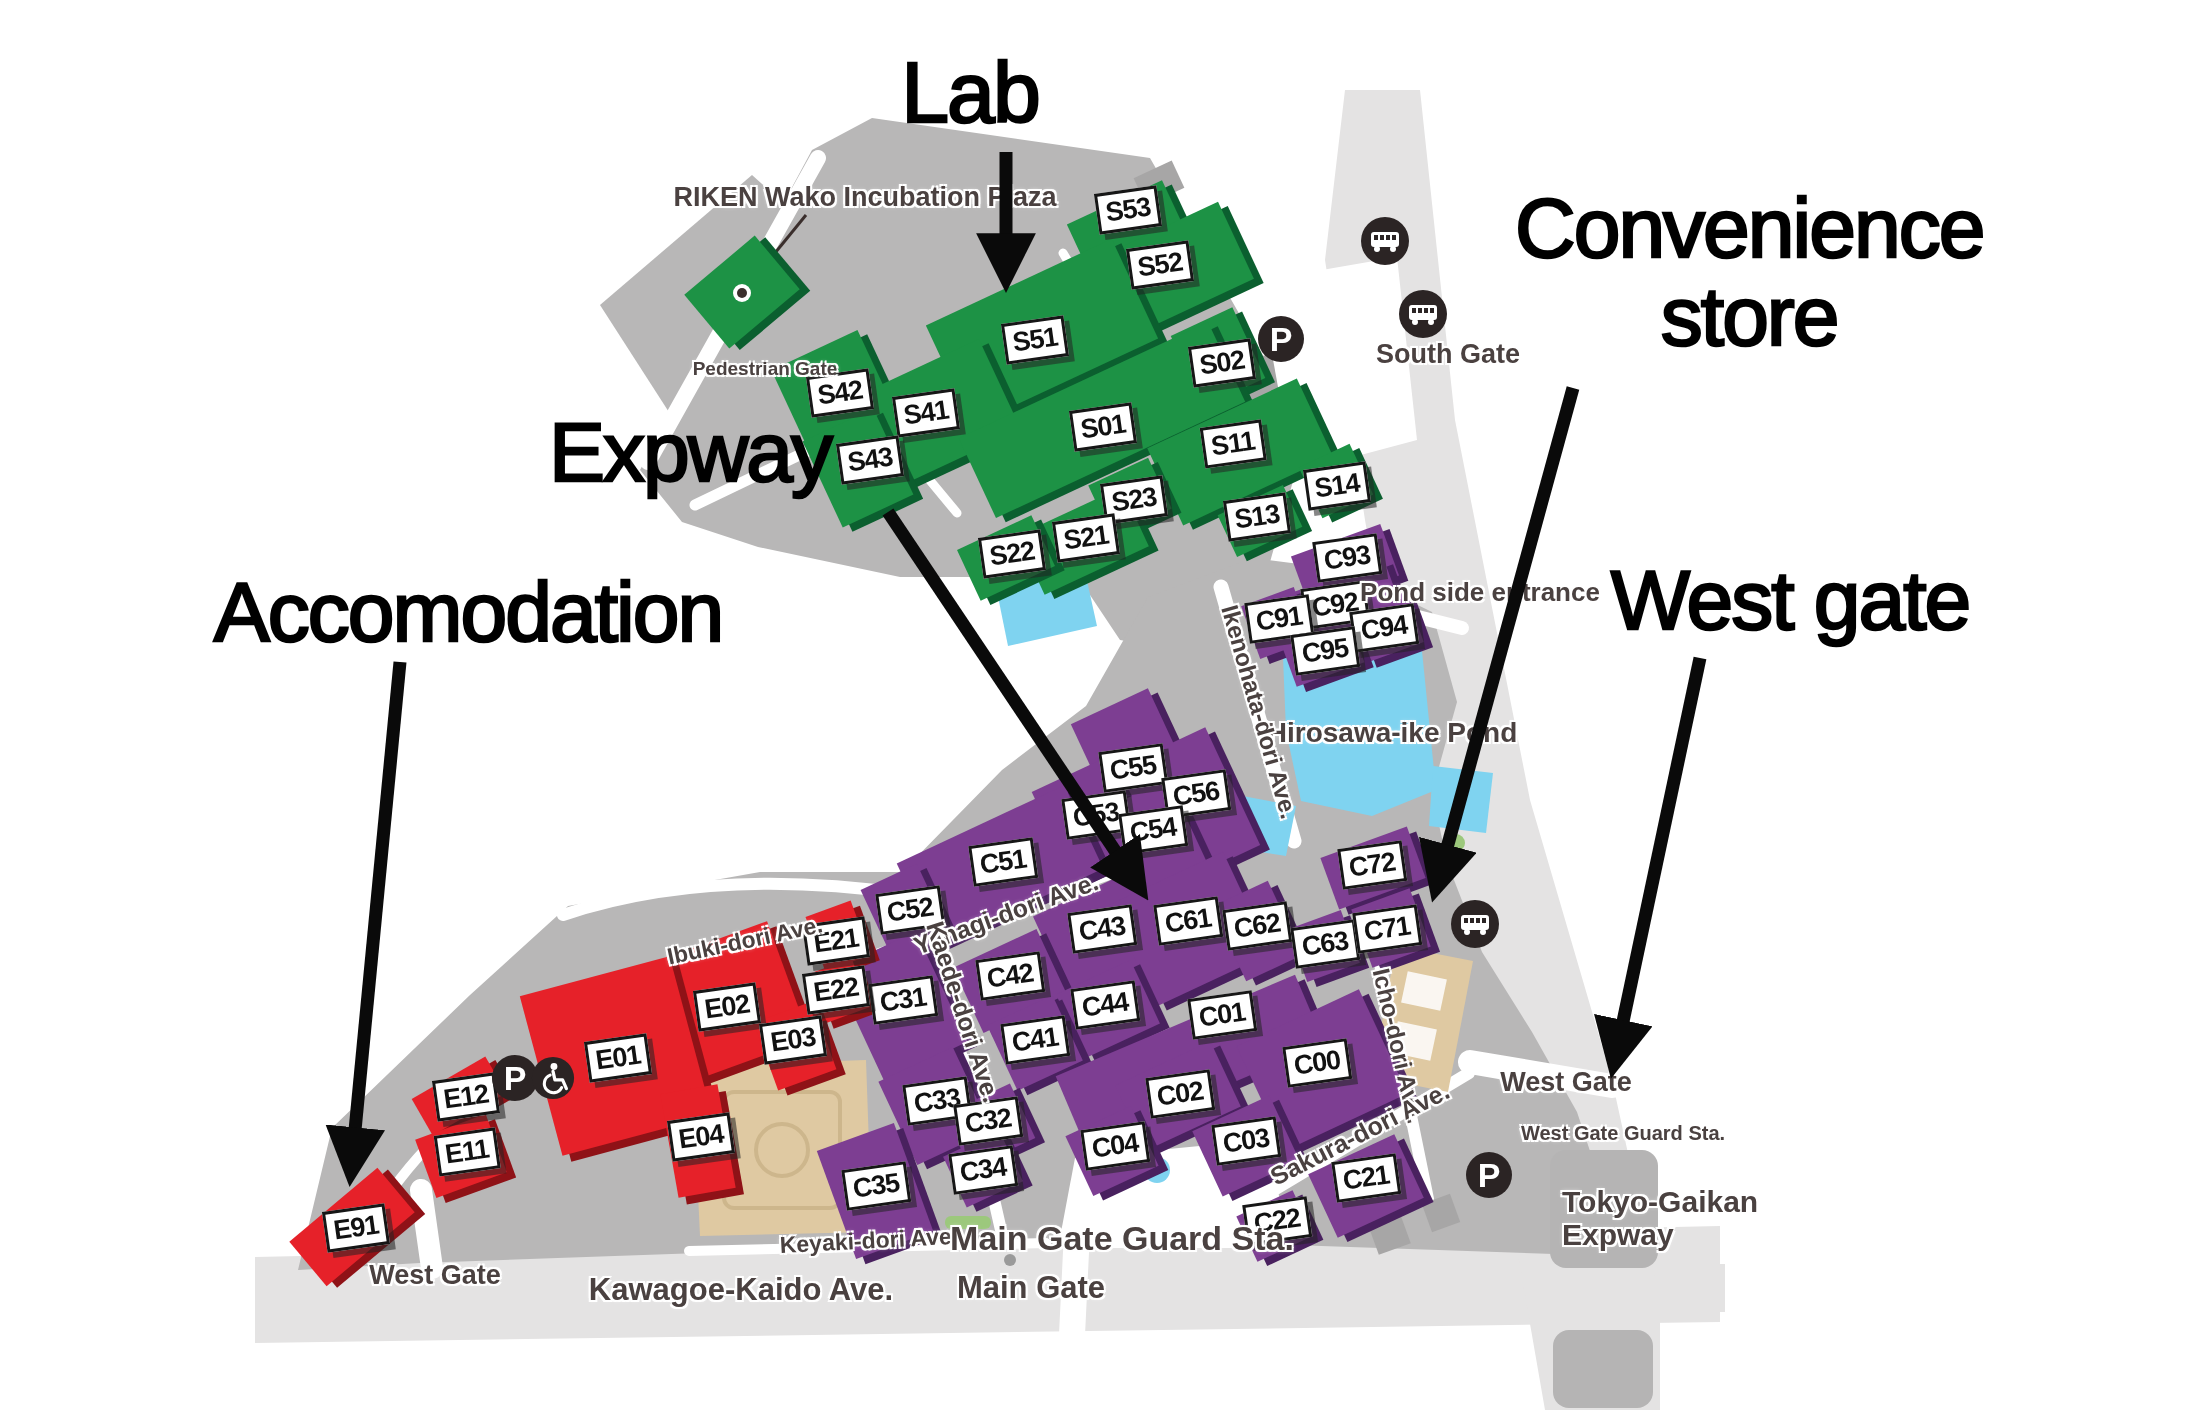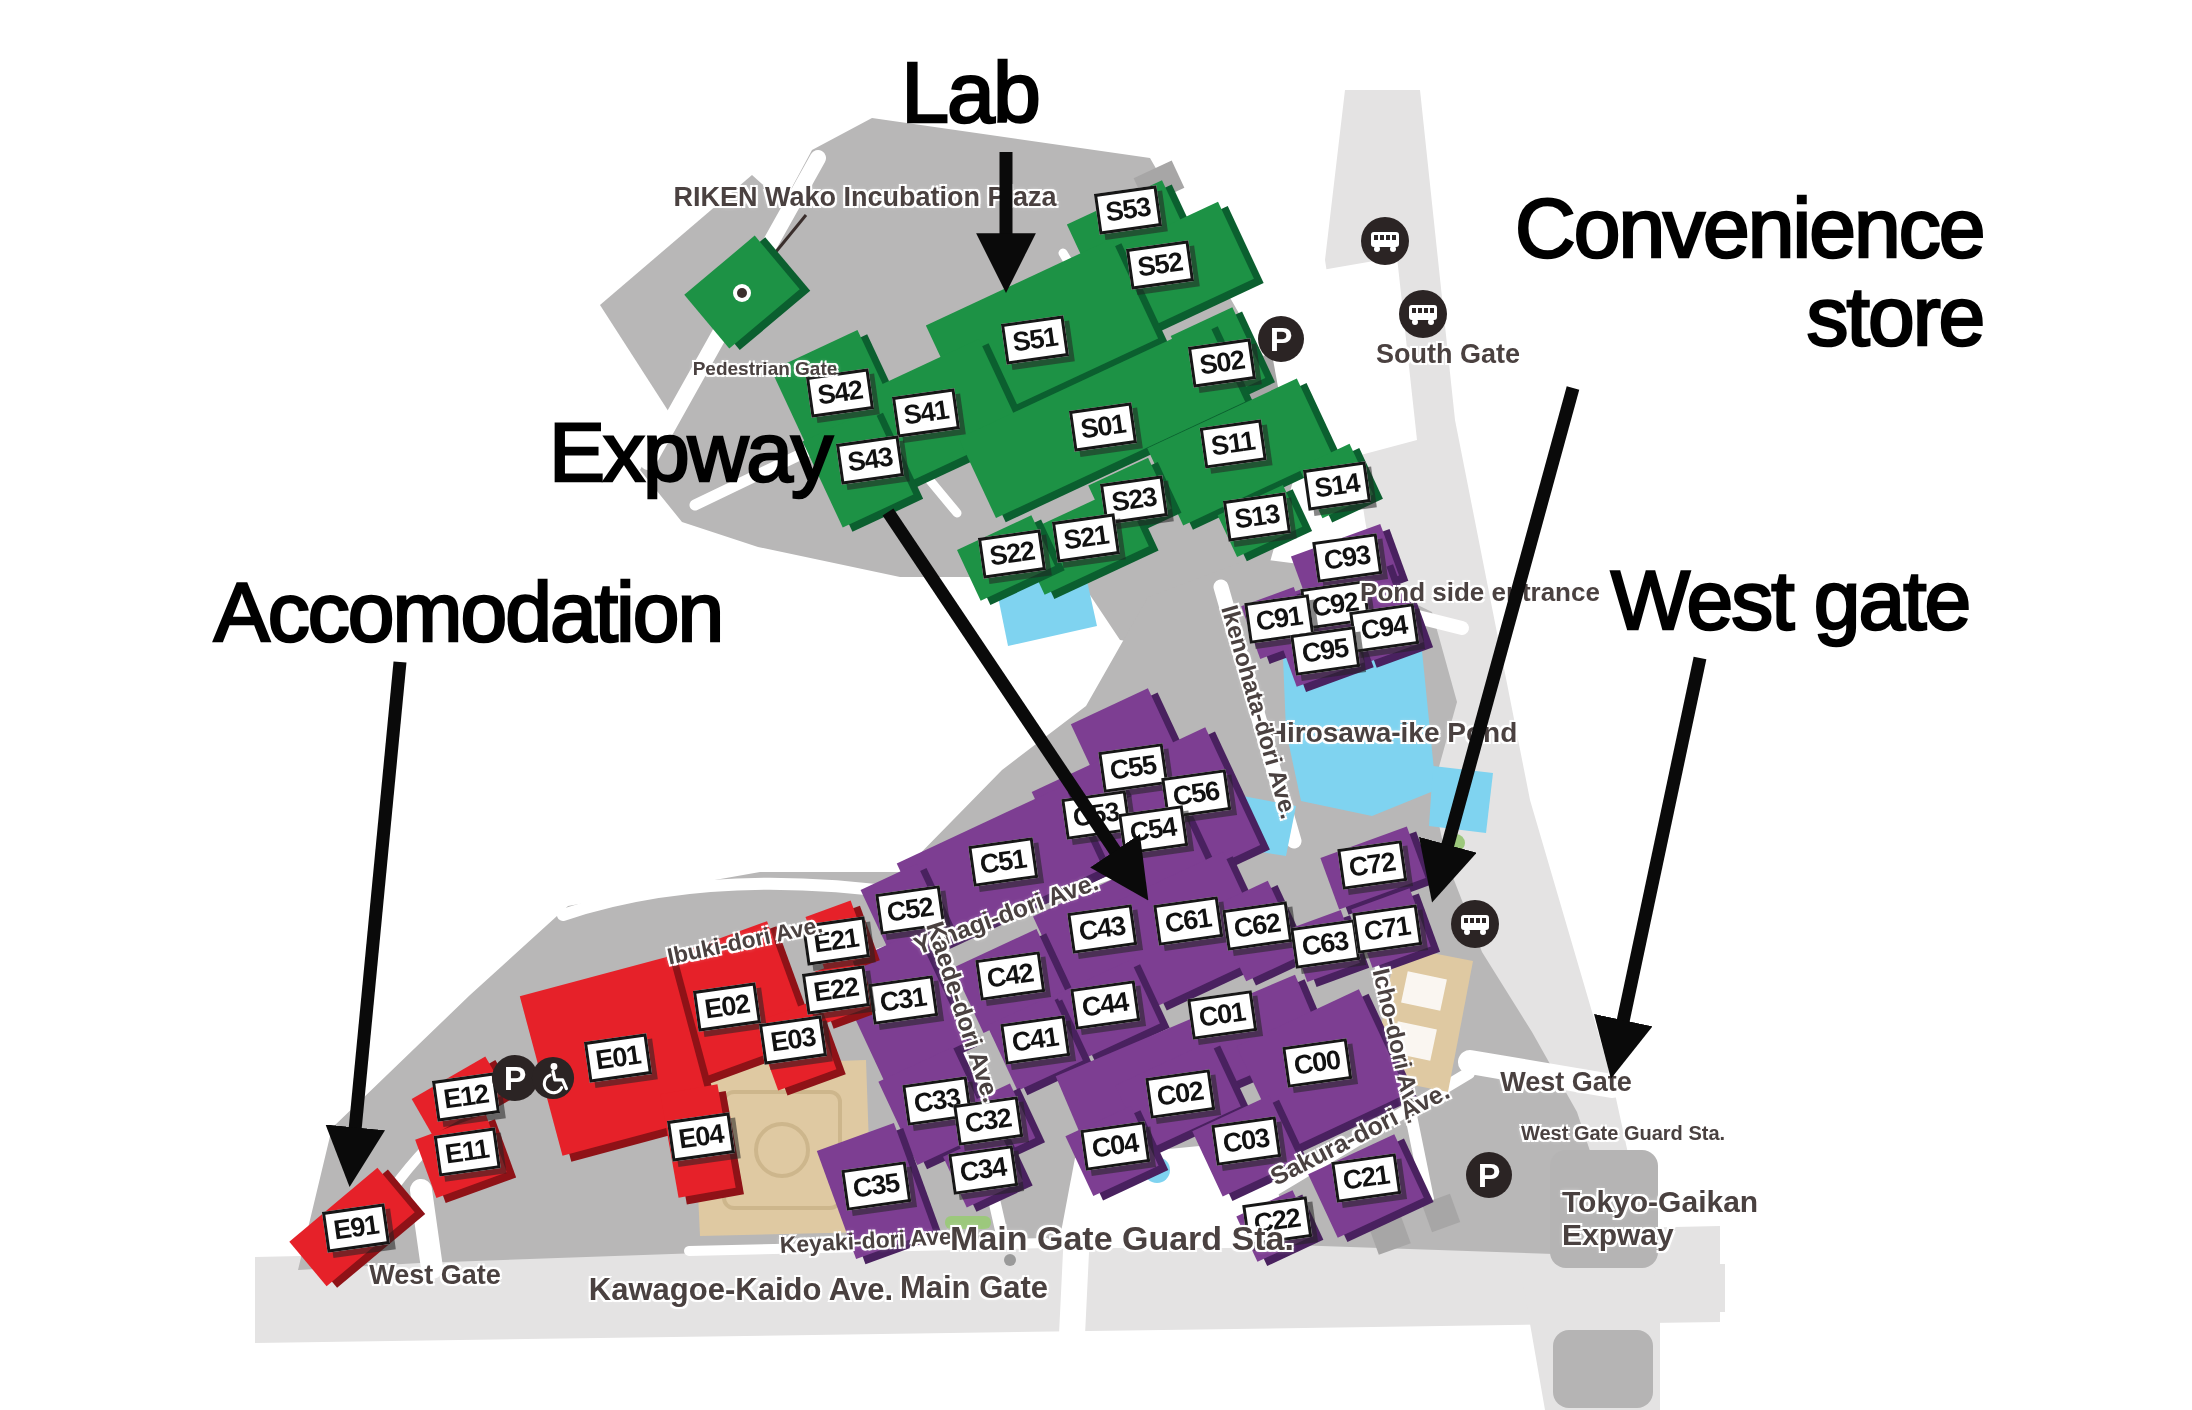--- a/index.html
+++ b/index.html
@@ -19,21 +19,21 @@
     position:absolute;font-weight:bold;color:#4a4140;text-align:center;
     white-space:pre-line;line-height:1.1;
     text-shadow:-2px -2px 0 #fff,2px -2px 0 #fff,-2px 2px 0 #fff,2px 2px 0 #fff,0 0 5px #fff;
   }
   .mlabel.left{text-align:left;}
   .title{
     position:absolute;font-weight:normal;color:#000;
     letter-spacing:-2px;-webkit-text-stroke:2.5px #000;
     white-space:pre-line;line-height:1.05;
   }
-  .title.left{text-align:right;}
+  .title.left{text-align:center;}
   .icon{position:absolute;transform:translate(-50%,-50%);}
 </style>
 </head>
 <body>
 
 <div class="stage">
 
   <svg width="2192" height="1410" viewBox="0 0 2192 1410">
 
     <g fill="#e4e3e3">
@@ -244,21 +244,21 @@
       <div class="mlabel" style="left: 1480px; top: 592px; font-size: 26px; transform: translate(-50%, -50%) rotate(0deg);">Pond side entrance</div>
       <div class="mlabel" style="left: 1392px; top: 733px; font-size: 28px; transform: translate(-50%, -50%) rotate(0deg);">Hirosawa-ike Pond</div>
       <div class="mlabel" style="left: 1259px; top: 712px; font-size: 24px; transform: translate(-50%, -50%) rotate(74deg);">Ikenohata-dori Ave.</div>
       <div class="mlabel" style="left: 1006px; top: 914px; font-size: 25px; transform: translate(-50%, -50%) rotate(-20deg);">Yanagi-dori Ave.</div>
       <div class="mlabel" style="left: 963px; top: 1012px; font-size: 25px; transform: translate(-50%, -50%) rotate(72deg);">Kaede-dori Ave.</div>
       <div class="mlabel" style="left: 745px; top: 941px; font-size: 23px; transform: translate(-50%, -50%) rotate(-12deg);">Ibuki-dori Ave.</div>
       <div class="mlabel" style="left: 1398px; top: 1046px; font-size: 24px; transform: translate(-50%, -50%) rotate(77deg);">Icho-dori Ave.</div>
       <div class="mlabel" style="left: 1360px; top: 1134px; font-size: 25px; transform: translate(-50%, -50%) rotate(-27deg);">Sakura-dori Ave.</div>
       <div class="mlabel" style="left: 869px; top: 1241px; font-size: 23px; transform: translate(-50%, -50%) rotate(-3deg);">Keyaki-dori Ave.</div>
       <div class="mlabel" style="left: 1122px; top: 1239px; font-size: 34px; transform: translate(-50%, -50%) rotate(0deg);">Main Gate Guard Sta.</div>
-      <div class="mlabel" style="left: 974px; top: 1288px; font-size: 31px; transform: translate(-50%, -50%) rotate(0deg);">Main Gate</div>
+      <div class="mlabel" style="left: 1031px; top: 1288px; font-size: 31px; transform: translate(-50%, -50%) rotate(0deg);">Main Gate</div>
       <div class="mlabel" style="left: 741px; top: 1290px; font-size: 31px; transform: translate(-50%, -50%) rotate(0deg);">Kawagoe-Kaido Ave.</div>
       <div class="mlabel" style="left: 435px; top: 1276px; font-size: 27px; transform: translate(-50%, -50%) rotate(0deg);">West Gate</div>
       <div class="mlabel" style="left: 1566px; top: 1083px; font-size: 27px; transform: translate(-50%, -50%) rotate(0deg);">West Gate</div>
       <div class="mlabel" style="left: 1623px; top: 1133px; font-size: 20px; transform: translate(-50%, -50%) rotate(0deg);">West Gate Guard Sta.</div>
       <div class="mlabel left" style="left: 1562px; top: 1218px; font-size: 30px; transform: translate(0px, -50%) rotate(0deg);">Tokyo-Gaikan
 Expway</div>
     </div>
 
   <div id="icons-layer">
       <div class="icon" style="left: 1385px; top: 243px;"><svg width="50" height="50" viewBox="-25 -25 50 50">

